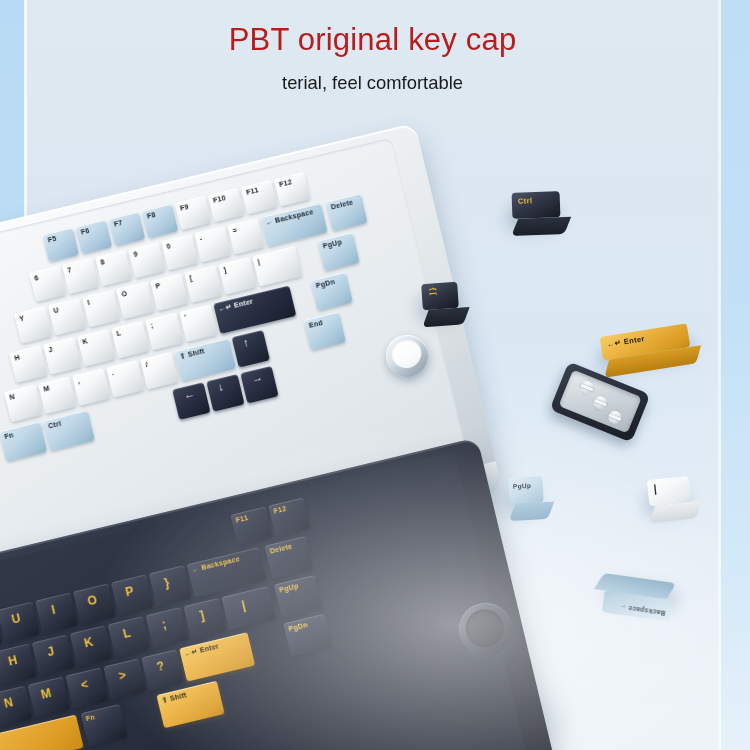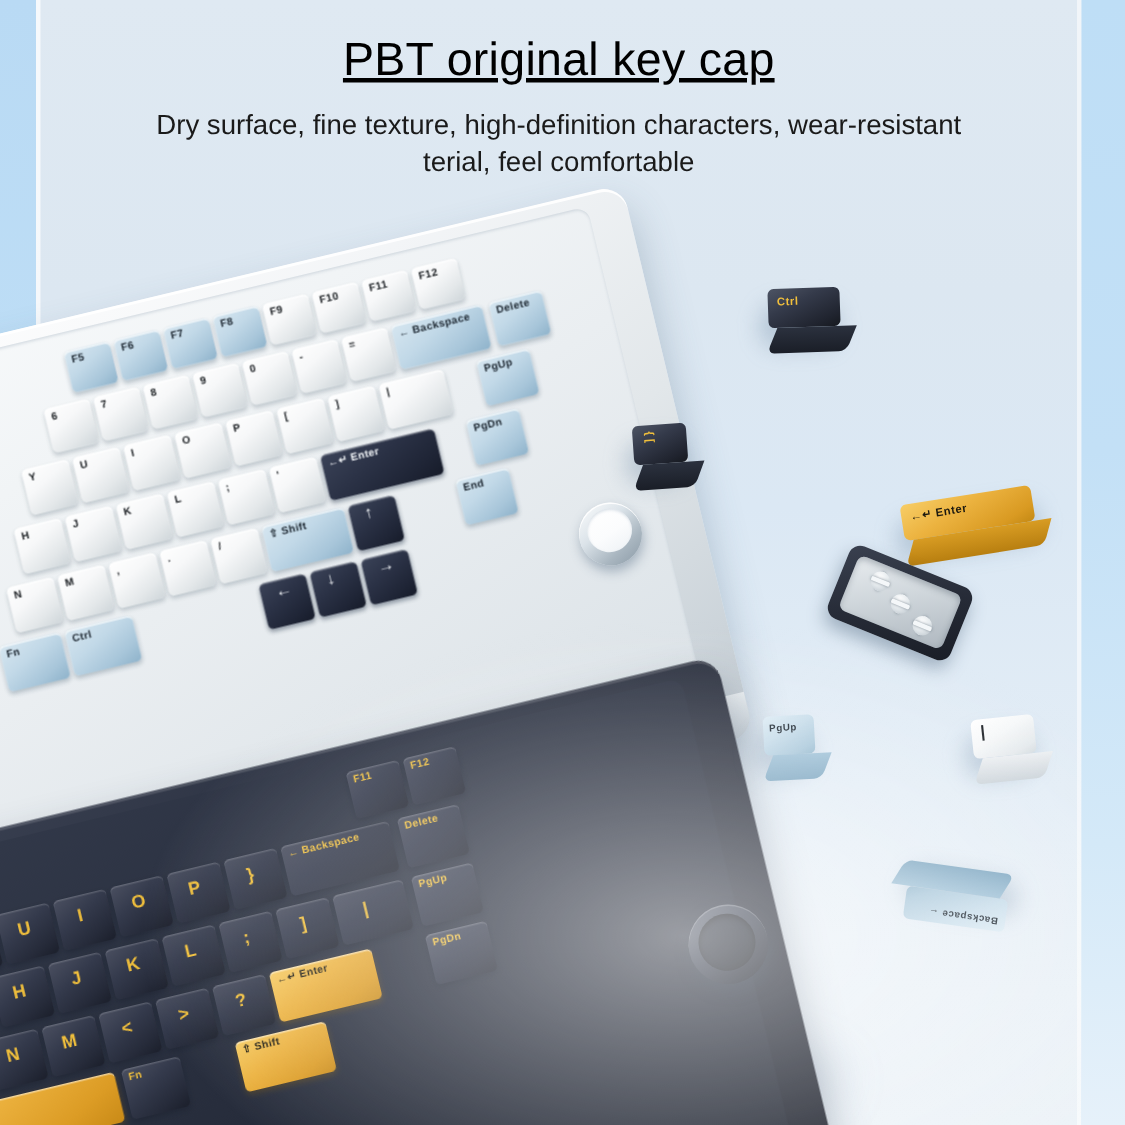--- a/index.html
+++ b/index.html
@@ -34,22 +34,22 @@
   .surface-glow{
     position:absolute; left:24px; top:300px; width:697px; height:450px;
     background: radial-gradient(ellipse 520px 300px at 62% 72%, rgba(255,255,255,.55), rgba(255,255,255,0) 70%);
     pointer-events:none;
   }
 
   
   .header { position:absolute; left:24px; top:0; width:697px; text-align:center; }
   .title {
     margin-top: 22px;
-    font-size: 31px; font-weight: 400; color:#000000;
-    letter-spacing: .2px; line-height: 1.15; text-decoration: underline;
+    font-size: 31px; font-weight: 400; color:#b91c1c;
+    letter-spacing: .2px; line-height: 1.15;
   }
   .subtitle {
     margin-top: 12px;
     font-size: 18.4px; color:#1a1a1a; line-height: 1.38;
     padding: 0 6px;
   }
   .subtitle span { display:block; white-space: nowrap; }
 
   
   .kc {
@@ -234,21 +234,20 @@
 
   <div class="bg-left"></div>
   <div class="bg-panel"></div>
   <div class="bg-right"></div>
   <div class="bg-sep-l"></div>
   <div class="bg-sep-r"></div>
 
   <div class="header">
     <div class="title">PBT original key cap</div>
     <div class="subtitle">
-      <span>Dry surface, fine texture, high-definition characters, wear-resistant</span>
       <span>terial, feel comfortable</span>
     </div>
   </div>
 
   <div class="kb-shadow" style="left:-40px; top:520px; width:430px; height:70px;"></div>
   <div class="kb-shadow" style="left:260px; top:690px; width:300px; height:60px;"></div>
 
   <div id="kb-white">
     <div class="kbw-case"></div>
     <div class="kbw-plate"></div>

